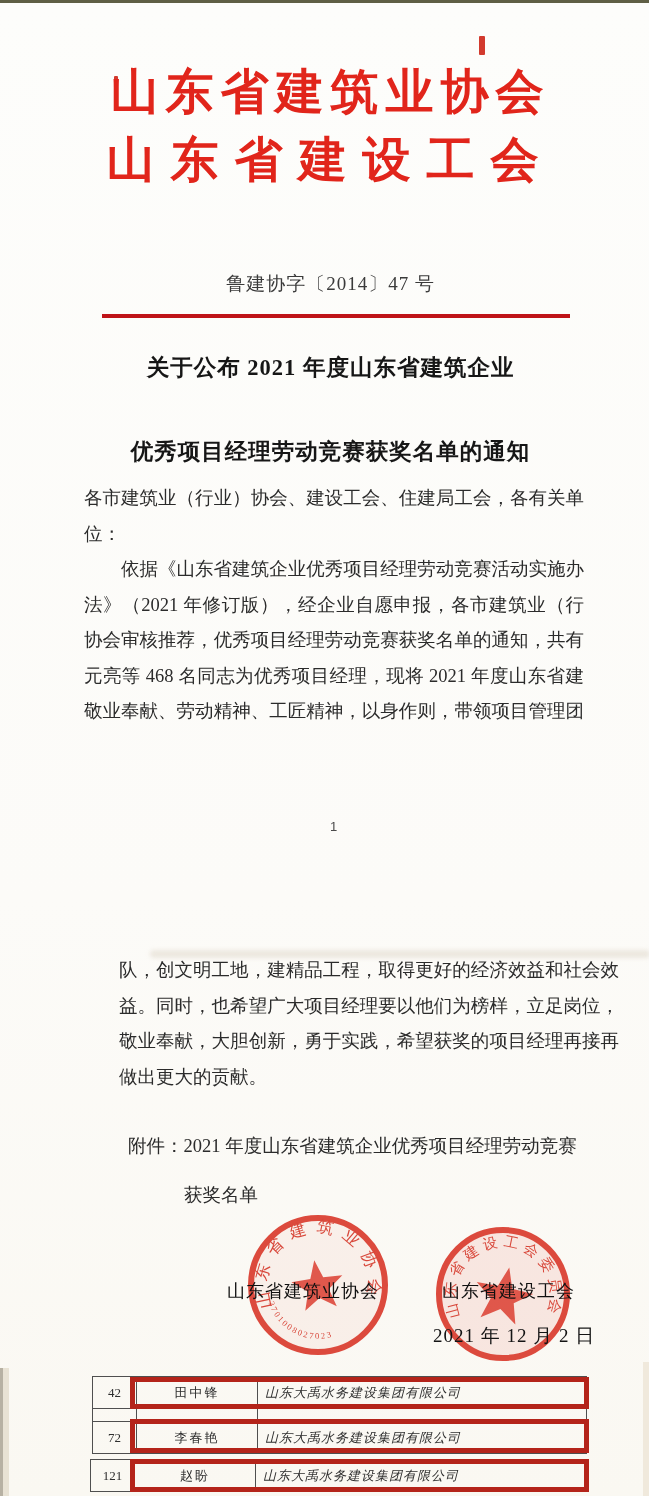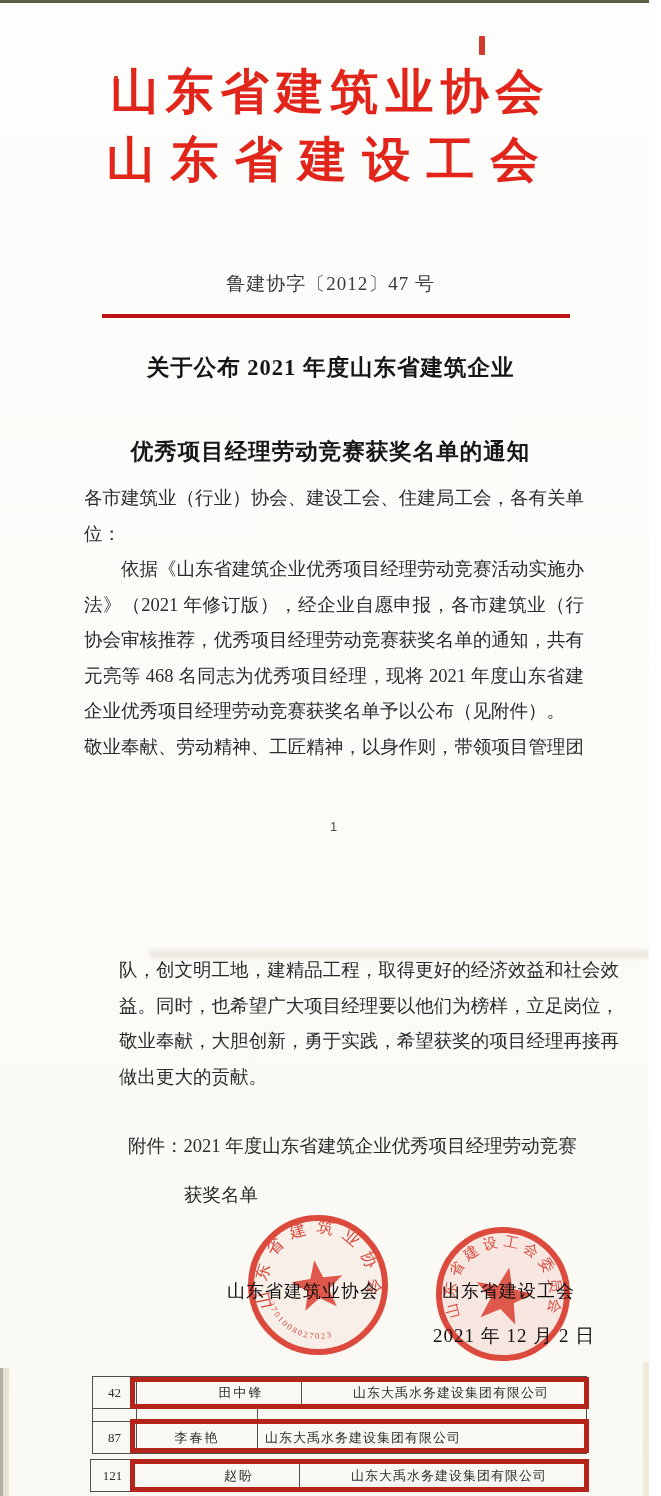--- a/index.html
+++ b/index.html
@@ -39,28 +39,28 @@
   .sealR{left:428px;top:1219px;}
   .sig{font-size:18px;color:#101010;letter-spacing:1px;font-weight:500;}
   .sigL{left:227px;top:1279px;}
   .sigR{left:442px;top:1279px;}
   .sealdate{left:433px;top:1323px;font-size:19px;color:#141414;letter-spacing:1px;}
   
   .tfrag{border:1px solid #4f4f4f;background:transparent;}
   .tfragA{left:92px;top:1376px;width:493px;}
   .tfragB{left:90px;top:1459px;width:495px;}
   .trow{display:flex;border-top:1px solid #4f4f4f;}
-  .trow:first-child{border-top:none;gap:44px;}
+  .trow:first-child{border-top:none;}
   .trow.data{height:31px;line-height:31px;}
   .trow.thin{height:12px;}
   .tc{border-right:1px solid #4f4f4f;font-size:13px;color:#2e2e2e;overflow:hidden;}
   .tc:last-child{border-right:none;}
   .tc-no{width:43px;text-align:center;}
   .tc-name{width:120px;text-align:center;letter-spacing:2px;}
-  .tc-co{flex:1;text-align:left;padding-left:7px;letter-spacing:1px;}
+  .tc-co{flex:1;text-align:left;padding-left:7px;letter-spacing:1px;font-style:italic;}
   .hibox{border:5px solid #b4241a;background:transparent;}
   .hb1{left:130px;top:1377px;width:449px;height:22px;}
   .hb2{left:130px;top:1419px;width:449px;height:24px;}
   .hb3{left:130px;top:1459px;width:449px;height:23px;}
   
   .edgeL{left:0;top:1368px;width:9px;height:128px;
     background:linear-gradient(to right,#b7b1a3 0 3px,#e8e2d4 3px 100%);}
   .edgeR{right:0;top:1362px;width:6px;height:134px;background:#f0e9dc;}
   svg text{font-family:"Liberation Serif","DejaVu Serif",serif;}
 </style>
@@ -69,34 +69,33 @@
 
 <div id="page">
 
   <div class="abs top-bar"></div>
   <div class="abs red-dash" style="left:114px;top:76px;width:4px;height:14px;"></div>
   <div class="abs red-dash" style="left:479px;top:36px;width:6px;height:19px;"></div>
 
   <div class="abs hdr hdr1">山东省建筑业协会</div>
   <div class="abs hdr hdr2">山东省建设工会</div>
 
-  <div class="abs docnum">鲁建协字〔2012〕47 号</div>
+  <div class="abs docnum">鲁建协字〔2014〕47 号</div>
   <div class="abs rule"></div>
 
   <div class="abs title title1">关于公布 2021 年度山东省建筑企业</div>
   <div class="abs title title2">优秀项目经理劳动竞赛获奖名单的通知</div>
 
   <div class="abs body-block bb1">
     <div class="bline j">各市建筑业（行业）协会、建设工会、住建局工会，各有关单</div>
     <div class="bline">位：</div>
     <div class="bline j indent">依据《山东省建筑企业优秀项目经理劳动竞赛活动实施办</div>
     <div class="bline j">法》（2021 年修订版），经企业自愿申报，各市建筑业（行业）</div>
     <div class="bline j">协会审核推荐，优秀项目经理劳动竞赛获奖名单的通知，共有苗</div>
     <div class="bline j">元亮等 468 名同志为优秀项目经理，现将 2021 年度山东省建筑</div>
-    <div class="bline">企业优秀项目经理劳动竞赛获奖名单予以公布（见附件）。</div>
     <div class="bline j">敬业奉献、劳动精神、工匠精神，以身作则，带领项目管理团</div>
   </div>
 
   <div class="abs pagenum">1</div>
   <div class="abs smudge"></div>
 
   <div class="abs body-block bb2">
     <div class="bline j">队，创文明工地，建精品工程，取得更好的经济效益和社会效</div>
     <div class="bline j">益。同时，也希望广大项目经理要以他们为榜样，立足岗位，</div>
     <div class="bline j">敬业奉献，大胆创新，勇于实践，希望获奖的项目经理再接再厉</div>
@@ -143,21 +142,21 @@
       <div class="tc tc-no">42</div>
       <div class="tc tc-name">田中锋</div>
       <div class="tc tc-co">山东大禹水务建设集团有限公司</div>
     </div>
     <div class="trow thin">
       <div class="tc tc-no"></div>
       <div class="tc tc-name"></div>
       <div class="tc tc-co"></div>
     </div>
     <div class="trow data">
-      <div class="tc tc-no">87</div>
+      <div class="tc tc-no">72</div>
       <div class="tc tc-name">李春艳</div>
       <div class="tc tc-co">山东大禹水务建设集团有限公司</div>
     </div>
   </div>
 
   <div class="abs tfrag tfragB">
     <div class="trow data">
       <div class="tc tc-no">121</div>
       <div class="tc tc-name">赵盼</div>
       <div class="tc tc-co">山东大禹水务建设集团有限公司</div>

